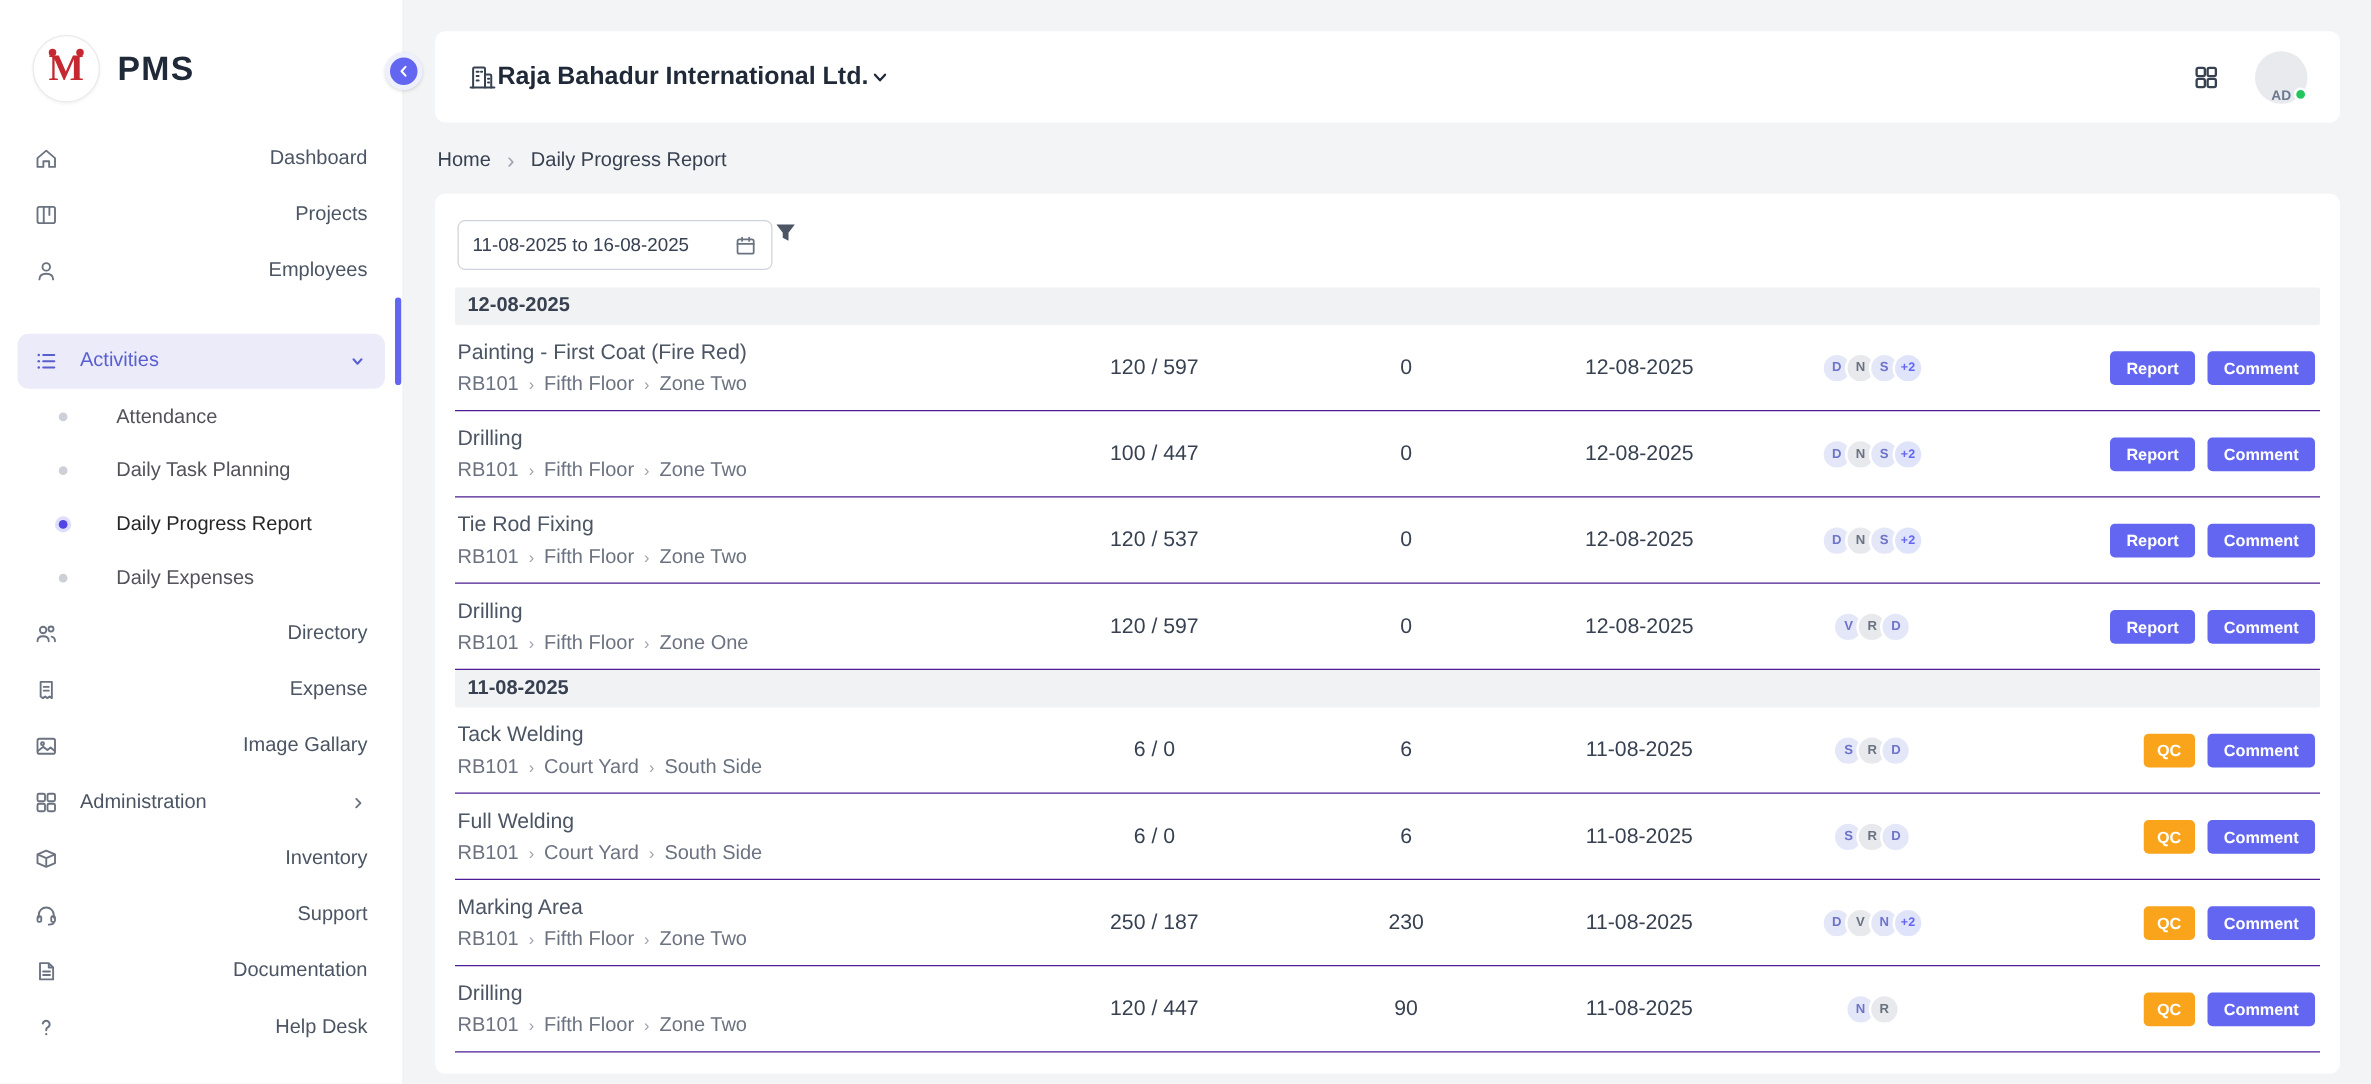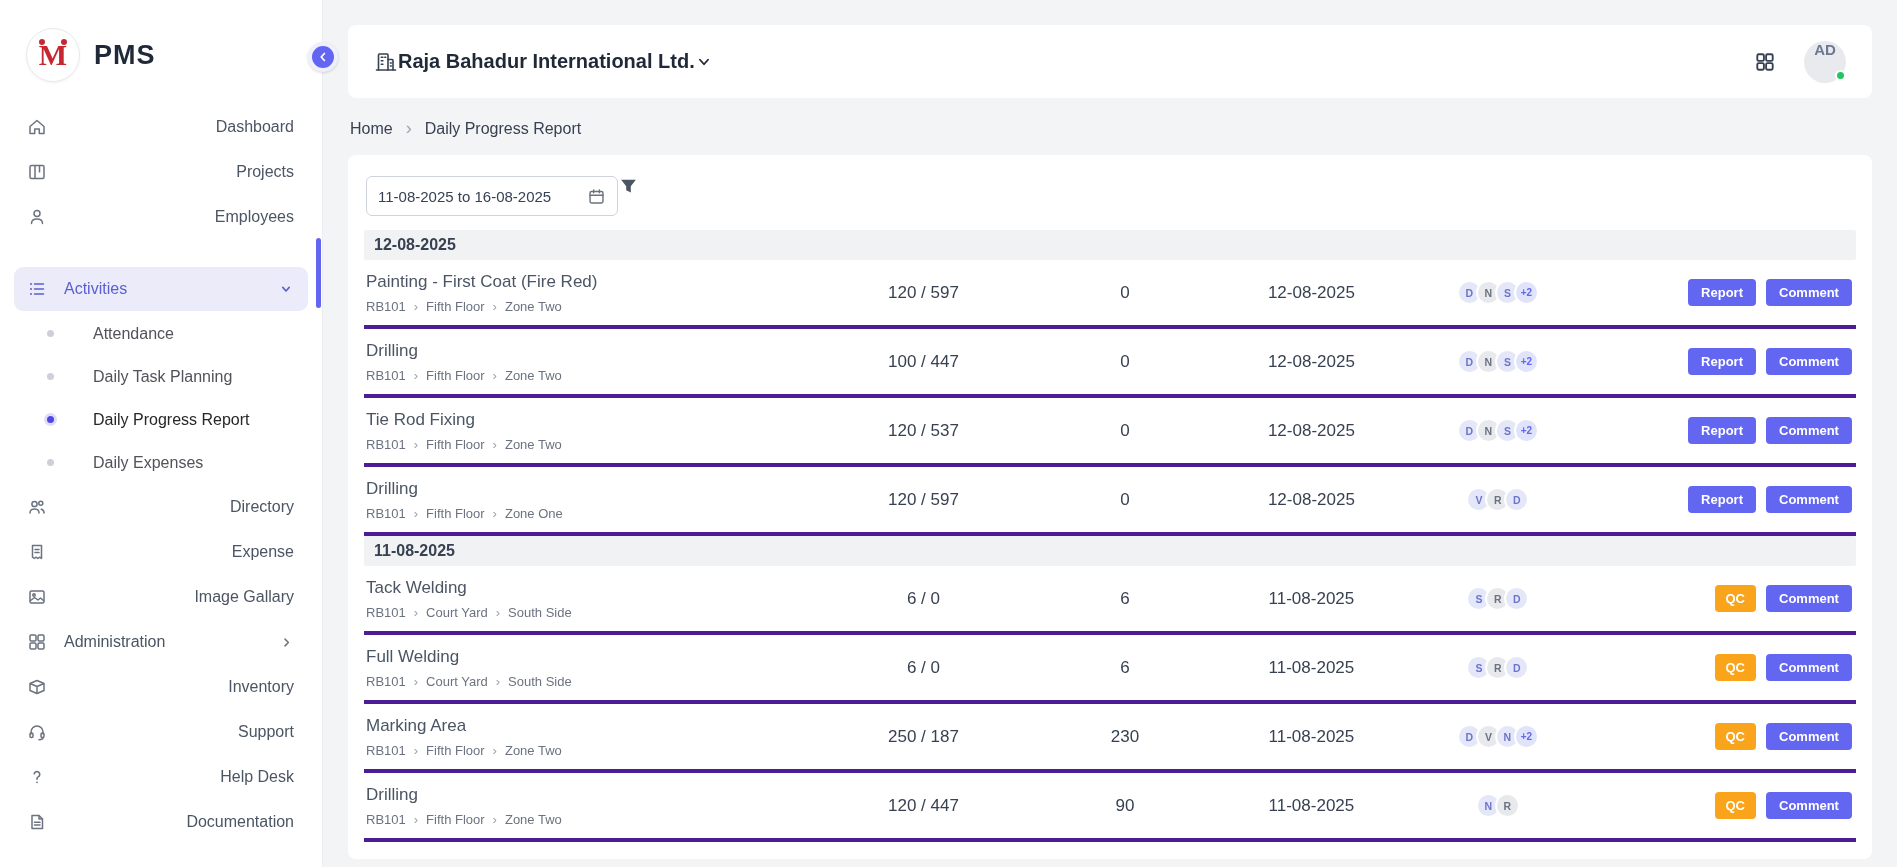--- a/index.html
+++ b/index.html
@@ -67,22 +67,22 @@
 
   .topbar {
     margin-top:25px; height:73px; background:#fff; border-radius:8px;
     display:flex; align-items:center; padding:0 26px;
   }
   .company-select { display:flex; align-items:center; gap:0; cursor:pointer; }
   .company-name { font-size:20px; font-weight:700; color:#1f2937; }
   .topbar-right { margin-left:auto; display:flex; align-items:center; gap:28px; }
   .apps-btn { display:flex; cursor:pointer; color:#374151; }
   .avatar { width:42px; height:42px; border-radius:50%; background:#e9eaee; position:relative;
-    display:flex; align-items:flex-start; justify-content:center; cursor:pointer;
-    color:#6b7a90; font-size:15px; font-weight:700; }
+    display:flex; align-items:flex-end; justify-content:center; cursor:pointer;
+    color:#6b7a90; font-size:11px; font-weight:700; }
   .avatar-dot { position:absolute; right:0; bottom:2px; width:11px; height:11px; border-radius:50%;
     background:#22c55e; border:2px solid #fff; }
 
   .breadcrumb { display:flex; align-items:center; margin:20px 2px 16px; font-size:16px; color:#374151; }
   .bc-sep::before { content:"\203A"; color:#9ca3af; font-size:18px; margin:0 13px; }
   .bc-item { cursor:pointer; }
 
   .content-card { background:#fff; border-radius:8px; padding:17px 16px; min-height:700px; }
 
   .filter-row { display:flex; margin:4px 0 14px 2px; }
@@ -97,25 +97,25 @@
   .funnel-btn { display:flex; cursor:pointer; }
 
   
   .trow { display:grid; grid-template-columns:30% 15% 12% 13% 12% 18%; align-items:center; }
   .thead { height:46px; font-size:14.5px; font-weight:700; color:#374151; letter-spacing:.4px; }
   .thead .cell { text-align:center; }
   .group-row {
     height:30px; background:#f1f2f4; border-radius:2px; display:flex; align-items:center;
     padding:0 10px; font-size:16px; font-weight:700; color:#374151;
   }
-  .drow { height:69px; border-bottom:4px solid #4c1d95; }
+  .drow { height:69px; border-bottom:1px solid #4c1d95; }
   .cell { text-align:center; font-size:17px; color:#374151; }
   .cell.activity { text-align:left; padding-left:2px; }
   .act-title { font-size:17px; color:#4b5563; margin-bottom:7px; cursor:pointer; }
-  .act-path { font-size:13px; color:#6b7280; display:flex; align-items:flex-start; }
+  .act-path { font-size:16px; color:#6b7280; display:flex; align-items:flex-start; }
   .act-path .crumb + .crumb::before { content:"\203A"; color:#9ca3af; margin:0 8px; font-size:13px; }
 
   .cell.team { display:flex; justify-content:center; }
   .tav {
     width:25px; height:25px; border-radius:50%; background:#e4e7f8; color:#6d74c9;
     font-size:10.5px; font-weight:700; display:flex; align-items:center; justify-content:center;
     border:2px solid #fff; cursor:pointer;
   }
   .tav + .tav { margin-left:-6px; }
   .tav:nth-child(2) { background:#e7e9ed; color:#6b7280; }
@@ -274,37 +274,37 @@
             <rect x="3" y="11" width="3" height="4.5" rx="1.2"></rect>
             <rect x="14" y="11" width="3" height="4.5" rx="1.2"></rect>
             <path d="M16 15.8 c0 1.4 -2.2 1.9 -4 1.9"></path>
           </svg>
       </span>
       <span class="nav-label">Support</span>
     </div>
 
     <div class="nav-item">
       <span class="nav-icon">
-        <svg width="20" height="20" viewBox="0 0 20 20" fill="none" stroke="currentColor" stroke-width="1.6" stroke-linecap="round">
-            <path d="M7.2 6.8 a2.8 2.8 0 1 1 4 3.1 c-.8.4-1.2 1-1.2 1.9 v.4"></path>
-            <circle cx="10" cy="15.3" r=".9" fill="currentColor" stroke="none"></circle>
-          </svg>
-      </span>
-      <span class="nav-label">Help Desk</span>
-    </div>
-
-    <div class="nav-item">
-      <span class="nav-icon">
         <svg width="20" height="20" viewBox="0 0 20 20" fill="none" stroke="currentColor" stroke-width="1.5" stroke-linejoin="round">
             <path d="M5 3.5 H12 L15.5 7 V16.5 H5 Z"></path>
             <path d="M12 3.5 V7 H15.5"></path>
             <path d="M7.5 10.2 H13 M7.5 13 H13" stroke-linecap="round"></path>
           </svg>
       </span>
       <span class="nav-label">Documentation</span>
+    </div>
+
+    <div class="nav-item">
+      <span class="nav-icon">
+        <svg width="20" height="20" viewBox="0 0 20 20" fill="none" stroke="currentColor" stroke-width="1.6" stroke-linecap="round">
+            <path d="M7.2 6.8 a2.8 2.8 0 1 1 4 3.1 c-.8.4-1.2 1-1.2 1.9 v.4"></path>
+            <circle cx="10" cy="15.3" r=".9" fill="currentColor" stroke="none"></circle>
+          </svg>
+      </span>
+      <span class="nav-label">Help Desk</span>
     </div>
 
   </nav>
 
   <div class="sidebar-scroll-thumb"></div>
 </aside>
 
 <div class="collapse-btn">
   <svg width="14" height="14" viewBox="0 0 20 20" fill="none" stroke="#ffffff" stroke-width="2.4" stroke-linecap="round" stroke-linejoin="round">
       <path d="M12 5 L7.5 10 L12 15"></path>

